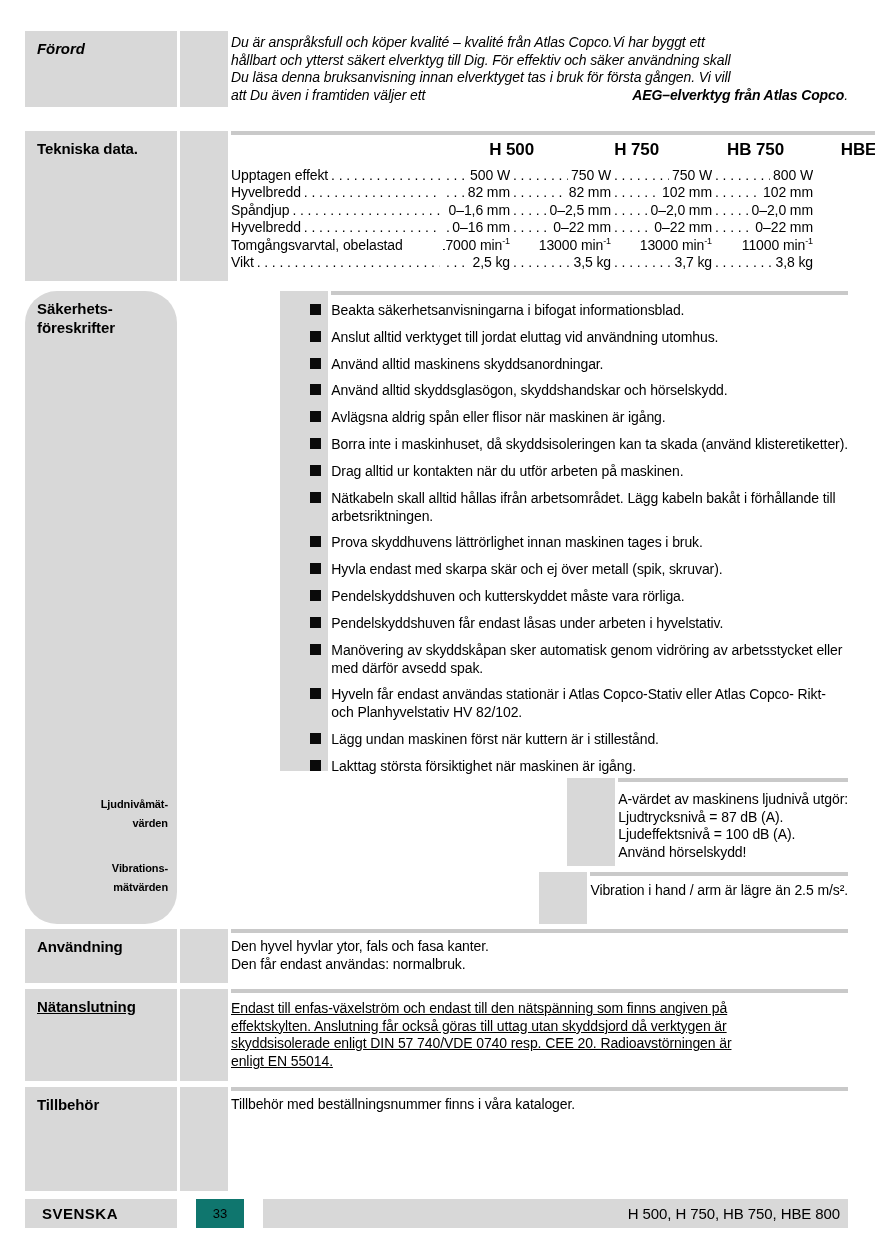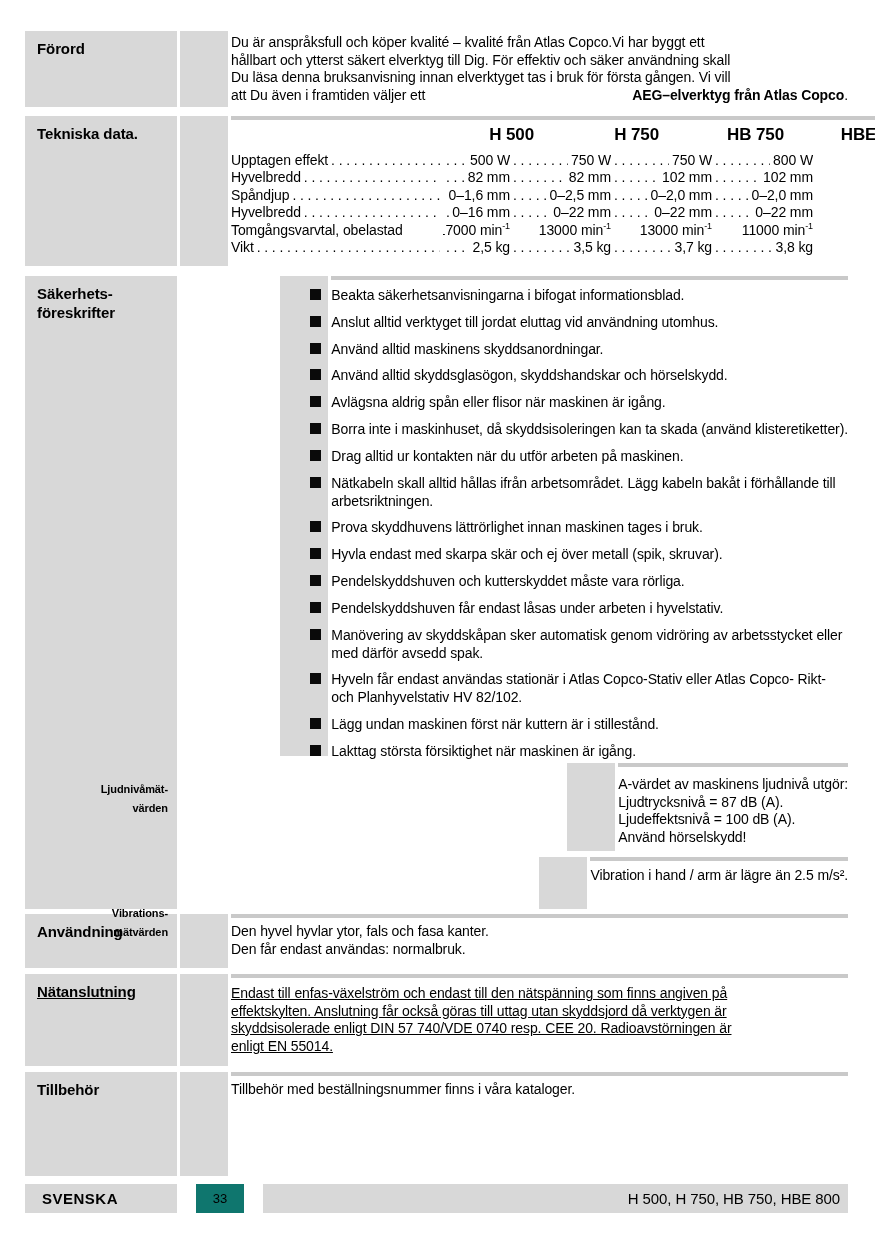--- a/index.html
+++ b/index.html
@@ -15,50 +15,50 @@
     padding:8px 8px 0 12px;box-sizing:border-box;
     font-weight:bold;font-size:15px;line-height:19px;
   }
   .markbox{width:48px;flex:0 0 48px;margin-left:3px;background:#d8d8d8;}
   .contentbox{flex:1;margin-left:3px;box-sizing:border-box;}
   .sep-top{border-top:4px solid #c9c9c9;}
   .para{line-height:17.5px;white-space:pre-line;}
   sup{font-size:9px;line-height:0;vertical-align:super;}
 
   
-  .sec-forord{height:76px;margin-bottom:9px;}
+  .sec-forord{height:76px;margin-bottom:24px;font-style:italic;}
   .sec-forord .contentbox{padding-top:3px;}
   .lastline{display:flex;justify-content:space-between;line-height:17.5px;}
   .lastline .bold{font-weight:bold;}
 
   
   .sec-tekniska{height:150px;margin-bottom:10px;}
   .sec-tekniska .contentbox{padding-top:6px;}
   .trow{display:flex;line-height:17.5px;white-space:nowrap;}
   .trow.theader{font-weight:bold;font-size:17px;margin-bottom:8px;gap:24px;}
   .tlabel{width:212px;flex:0 0 212px;display:flex;overflow:hidden;}
   .tcell{display:flex;justify-content:flex-end;overflow:hidden;box-sizing:border-box;}
   .tc1{width:67px;flex:0 0 67px;}
   .tcn{width:101px;flex:0 0 101px;}
   .leader{flex:1;overflow:hidden;white-space:nowrap;margin:0 3px;}
   .leader::before{content:". . . . . . . . . . . . . . . . . . . . . . . . . . . . . . . . . .";}
   .no-dots .leader::before{content:"";}
 
   
   .sec-big{margin-bottom:5px;}
-  .bighead{position:relative;}
+  .bighead{position:relative;border-radius:32px;}
   .bigright{flex:1;display:flex;flex-direction:column;align-items:flex-end;}
   .subrow{display:flex;}
   .subrow .contentbox{margin-left:3px;}
   .sub-sak{height:480px;margin-bottom:7px;}
   .sub-ljud{height:88px;margin-bottom:6px;}
   .sub-vib{height:52px;}
   .right-head{position:absolute;right:9px;text-align:right;font-weight:bold;font-size:11px;line-height:19px;}
   .rh-ljud{top:504px;}
-  .rh-vib{top:628px;}
+  .rh-vib{top:568px;}
 
   .bullets{list-style:none;margin:0;padding:6px 0 0 0;}
   .bullets li{position:relative;margin-bottom:8.8px;line-height:18px;}
   .bullets .btext{white-space:pre-line;display:block;}
   .bullet-sq{position:absolute;left:-21px;top:3px;width:11px;height:11px;background:#0a0a0a;}
   .sub-ljud .contentbox{padding-top:9px;}
   .sub-vib .contentbox{padding-top:6px;}
 
   
   .sec-anv{height:54px;margin-bottom:6px;}

